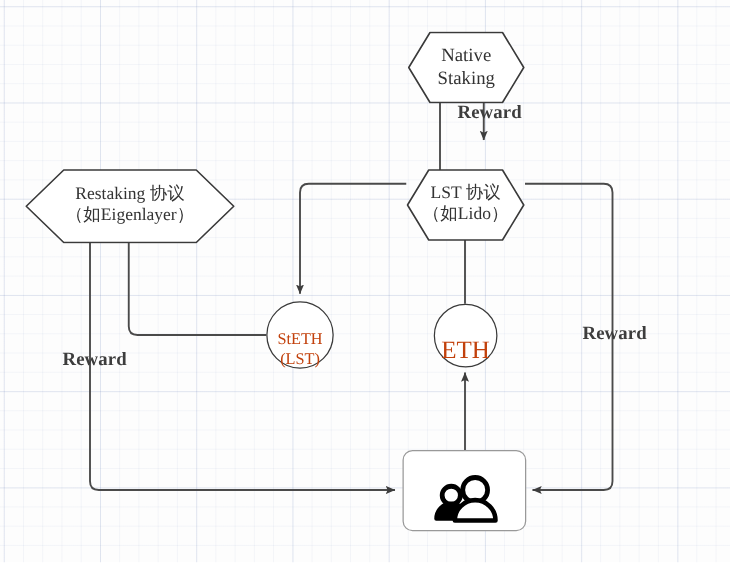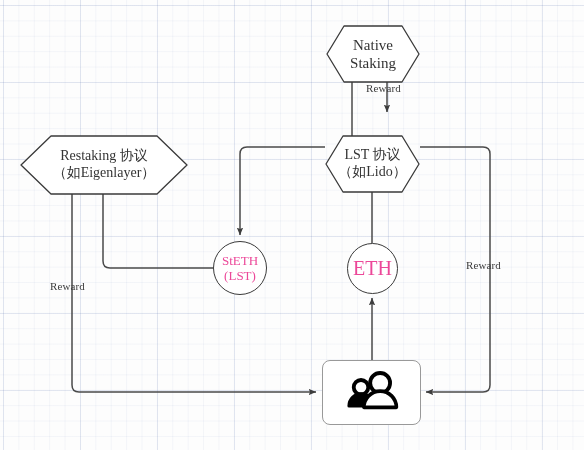--- a/index.html
+++ b/index.html
@@ -29,24 +29,24 @@
   #wires {
     position: absolute;
     left: 0; top: 0;
     width: 584px;
     height: 450px;
   }
   .node {
     position: absolute;
     box-sizing: border-box;
     display: flex;
-    align-items: center;
+    align-items: flex-end;
     justify-content: center;
     text-align: center;
-    color: #ec4899;
+    color: #c2410c;
     font-family: "Liberation Serif", "DejaVu Serif", serif;
     line-height: 1.18;
     white-space: pre-line;
   }
   .hexwrap {
     position: absolute;
     margin-top: 17px;
   }
   .hexwrap svg {
     position: absolute;
@@ -72,22 +72,22 @@
   }
   .rectbox {
     border: 1.2px solid #999999;
     border-radius: 8px;
     background: #ffffff;
   }
   .edge-label {
     position: absolute;
     color: #3d3d3d;
     font-family: "Liberation Serif", "DejaVu Serif", serif;
-    font-weight: normal;
-    font-size: 11px;
+    font-weight: bold;
+    font-size: 15px;
     letter-spacing: 0.1px;
     background: transparent;
     white-space: nowrap;
   }
   .people-icon {
     width: 62px;
     height: 44px;
   }
 </style>
 </head>

